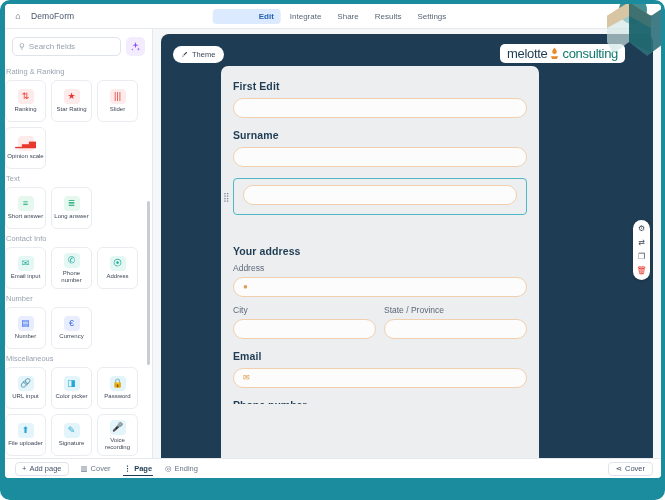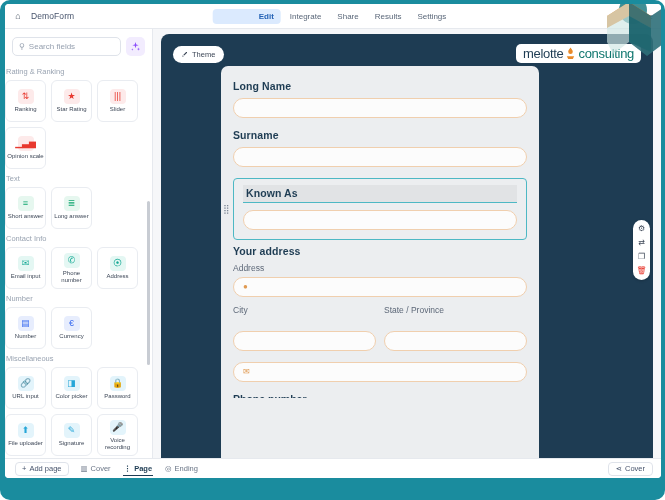--- a/index.html
+++ b/index.html
@@ -143,21 +143,21 @@
     overflow: hidden;
   }
   #theme-btn {
     position: absolute; left: 12px; top: 12px;
     height: 17px; padding: 0 9px 0 7px;
     background: #ffffff; border-radius: 10px;
     display: flex; align-items: center; gap: 4px;
     font-size: 7.5px; color: #3d4757; cursor: pointer; z-index: 5;
   }
   #logo-pill {
-    position: absolute; right: 12px; top: 10px;
+    position: absolute; right: 28px; top: 10px;
     background: #ffffff; border-radius: 5px;
     padding: 2px 7px;
     display: flex; align-items: center; gap: 2px;
     z-index: 5;
   }
   #logo-pill .lg-a { font-size: 13px; color: #1e3c53; letter-spacing: -.3px; }
   #logo-pill .lg-b { font-size: 13px; color: #0f766e; letter-spacing: -.3px; }
 
   
   #form-card {
@@ -210,21 +210,21 @@
     z-index: 8;
     box-shadow: 0 1px 3px rgba(0,0,0,.18);
   }
   .tb-ic {
     font-size: 8px; color: #3d4757; cursor: pointer; line-height: 1;
   }
   .tb-ic.del { color: #e8392f; }
 
   .addr-row { display: flex; gap: 8px; }
   .addr-col { flex: 1; }
-  .addr-col .fld-sub { margin-bottom: 16px; }
+  .addr-col .fld-sub { margin-bottom: 4px; }
 
   #clip-label {
     font-size: 10.5px; font-weight: bold; color: #1e3c53;
     overflow: hidden; height: 5px;
   }
 
   
   #bottombar {
     position: absolute; left: 0; bottom: 0;
     width: 100%; height: 20px;
@@ -400,33 +400,32 @@
         <svg width="11" height="13" viewBox="0 0 24 28">
           <path d="M12 1c-1.6 3.4-5 5-5 9a5 5 0 0010 0c0-4-3.4-5.6-5-9z" fill="#e88a2a"></path>
           <path d="M4 20h16l-3 6H7z" fill="#e88a2a"></path>
         </svg>
         <span class="lg-b">consulting</span>
       </div>
 
       <div id="form-card">
 
         <div class="fld">
-          <div class="fld-label">Long Name</div>
+          <div class="fld-label">First Edit</div>
           <div class="inp"></div>
         </div>
 
         <div class="fld">
           <div class="fld-label">Surname</div>
           <div class="inp"></div>
         </div>
 
         <div class="fld" style="height:56px;">
           <div id="selected-field">
             <div id="drag-handle">⣿</div>
-            <div class="fld-label">Known As</div>
             <div class="inp"></div>
           </div>
         </div>
 
         <div class="fld">
           <div class="fld-label">Your address</div>
           <div class="fld-sub">Address</div>
           <div class="inp">
             <span class="ii">●</span>
           </div>
@@ -436,20 +435,21 @@
               <div class="inp"></div>
             </div>
             <div class="addr-col">
               <div class="fld-sub">State / Province</div>
               <div class="inp"></div>
             </div>
           </div>
         </div>
 
         <div class="fld">
+          <div class="fld-label">Email</div>
           <div class="inp">
             <span class="ii">✉</span>
           </div>
         </div>
 
         <div id="clip-label">Phone number</div>
       </div>
 
       <div id="field-toolbar">
         <span class="tb-ic">⚙</span>

